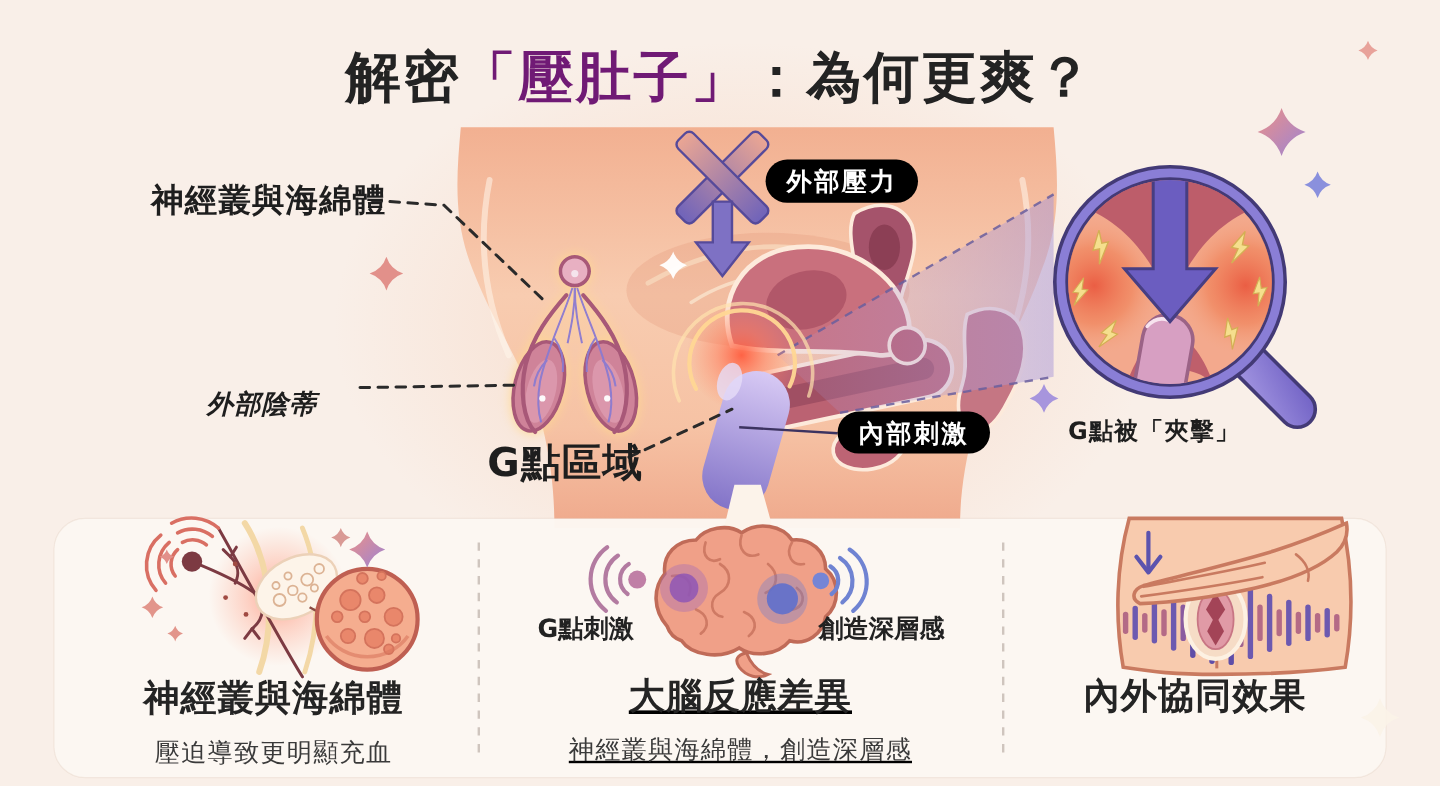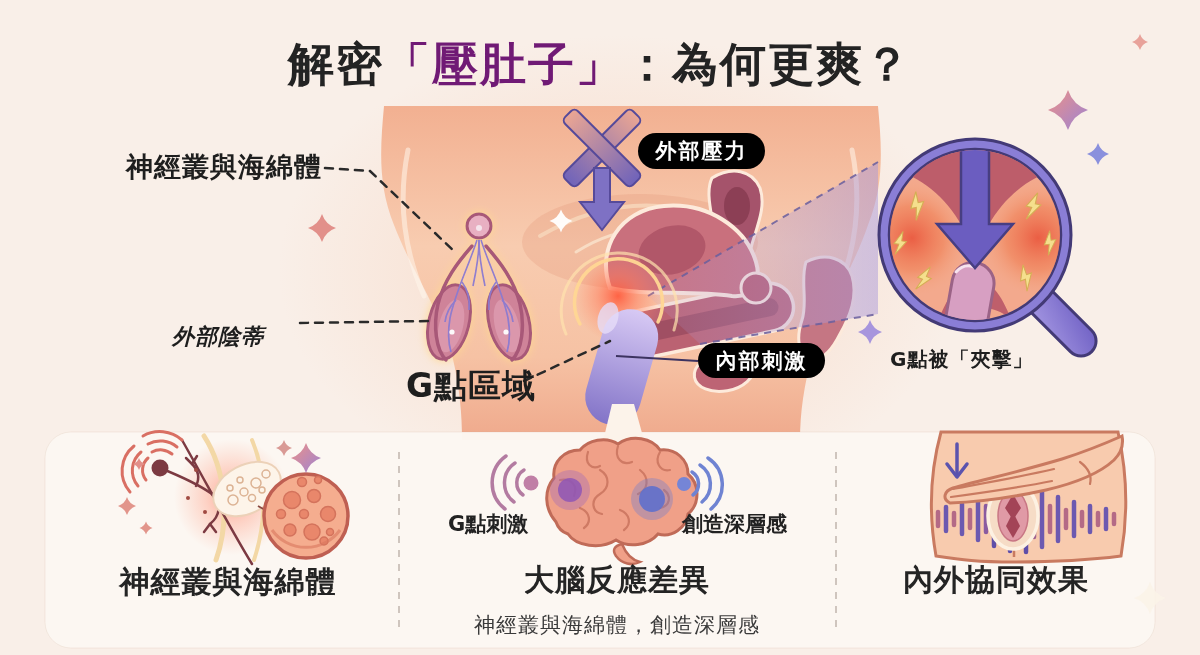--- a/index.html
+++ b/index.html
@@ -374,20 +374,21 @@
 <div class="abs anat-label" style="left:890px;top:346px;font-size:20px;">G點被「夾擊」</div>
 
 <div class="abs badge" style="left:638px;top:133px;width:127px;height:36px;">外部壓力</div>
 <div class="abs badge" style="left:698px;top:343px;width:127px;height:35px;">內部刺激</div>
 
 <div class="abs mini-label" style="left:448px;top:510px;width:95px;">G點刺激</div>
 <div class="abs mini-label" style="left:682px;top:510px;width:105px;">創造深層感</div>
 
 <div class="abs panel-col" style="left:52px;top:562px;width:352px;">
   <h2>神經叢與海綿體</h2>
+  <p>壓迫導致更明顯充血</p>
 </div>
-<div class="abs panel-col" style="left:400px;top:560px;width:434px;">
+<div class="abs panel-col" style="left:400px;top:560px;width:434px;text-decoration:underline;">
   <h2>大腦反應差異</h2>
   <p>神經叢與海綿體，創造深層感</p>
 </div>
 <div class="abs panel-col" style="left:838px;top:560px;width:316px;">
   <h2>內外協同效果</h2>
 </div>
 
 </body></html>

